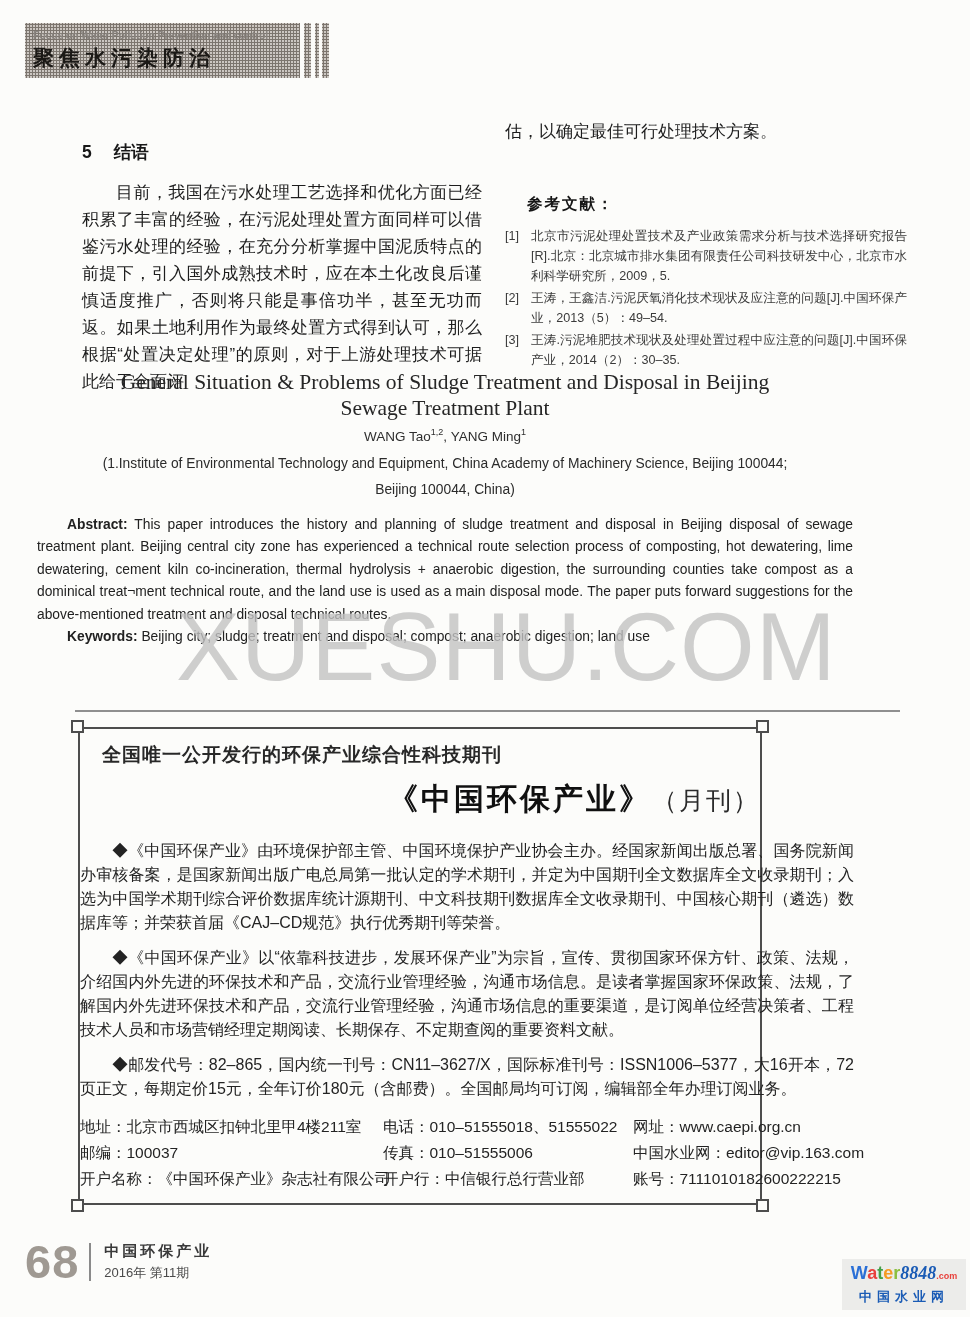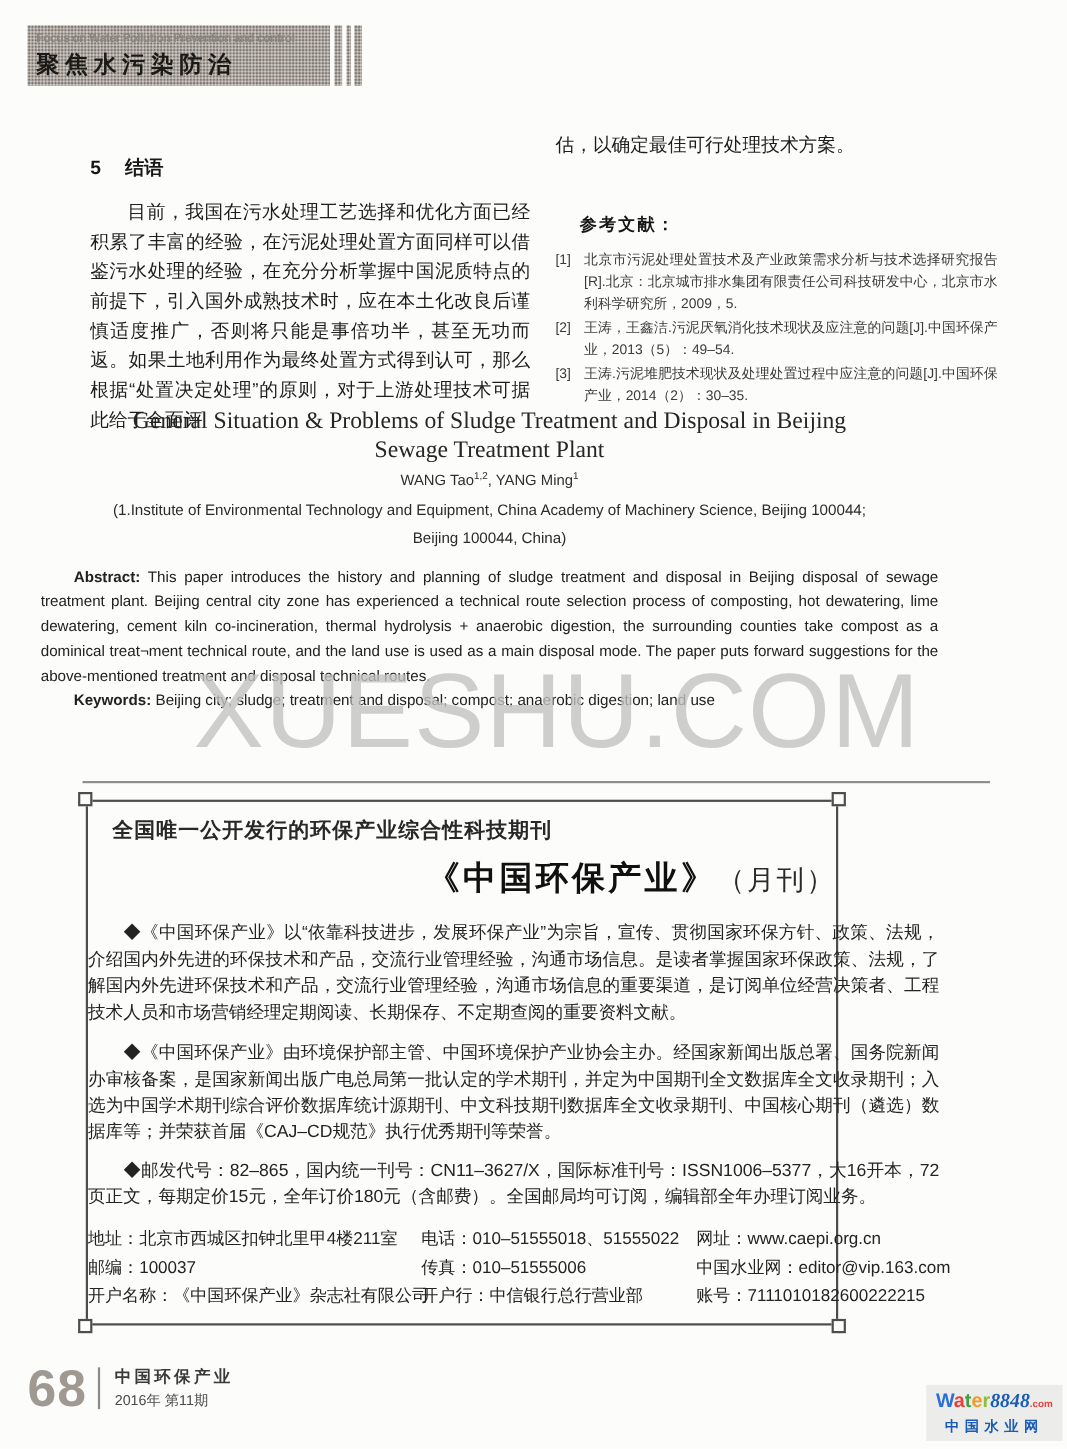--- a/index.html
+++ b/index.html
@@ -147,22 +147,22 @@
   <div class="adbox">
     <div class="corner c-tl"></div>
     <div class="corner c-tr"></div>
     <div class="corner c-bl"></div>
     <div class="corner c-br"></div>
 
     <div class="ad-tagline">全国唯一公开发行的环保产业综合性科技期刊</div>
     <div class="ad-title">
       <span class="ad-title-main">《中国环保产业》</span><span class="ad-title-suffix">（月刊）</span>
     </div>
+    <p class="ad-para p1">◆《中国环保产业》由环境保护部主管、中国环境保护产业协会主办。经国家新闻出版总署、国务院新闻办审核备案，是国家新闻出版广电总局第一批认定的学术期刊，并定为中国期刊全文数据库全文收录期刊；入选为中国学术期刊综合评价数据库统计源期刊、中文科技期刊数据库全文收录期刊、中国核心期刊（遴选）数据库等；并荣获首届《CAJ–CD规范》执行优秀期刊等荣誉。</p>
     <p class="ad-para">◆《中国环保产业》以“依靠科技进步，发展环保产业”为宗旨，宣传、贯彻国家环保方针、政策、法规，介绍国内外先进的环保技术和产品，交流行业管理经验，沟通市场信息。是读者掌握国家环保政策、法规，了解国内外先进环保技术和产品，交流行业管理经验，沟通市场信息的重要渠道，是订阅单位经营决策者、工程技术人员和市场营销经理定期阅读、长期保存、不定期查阅的重要资料文献。</p>
-    <p class="ad-para p1">◆《中国环保产业》由环境保护部主管、中国环境保护产业协会主办。经国家新闻出版总署、国务院新闻办审核备案，是国家新闻出版广电总局第一批认定的学术期刊，并定为中国期刊全文数据库全文收录期刊；入选为中国学术期刊综合评价数据库统计源期刊、中文科技期刊数据库全文收录期刊、中国核心期刊（遴选）数据库等；并荣获首届《CAJ–CD规范》执行优秀期刊等荣誉。</p>
     <p class="ad-para">◆邮发代号：82–865，国内统一刊号：CN11–3627/X，国际标准刊号：ISSN1006–5377，大16开本，72页正文，每期定价15元，全年订价180元（含邮费）。全国邮局均可订阅，编辑部全年办理订阅业务。</p>
 
     <div class="ad-contact">
       <div class="ad-contact-row">
         <div class="ad-cell"><span>地址：</span><span>北京市西城区扣钟北里甲4楼211室</span></div>
         <div class="ad-cell"><span>电话：</span><span>010–51555018、51555022</span></div>
         <div class="ad-cell"><span>网址：</span><span>www.caepi.org.cn</span></div>
       </div>
       <div class="ad-contact-row">
         <div class="ad-cell"><span>邮编：</span><span>100037</span></div>

